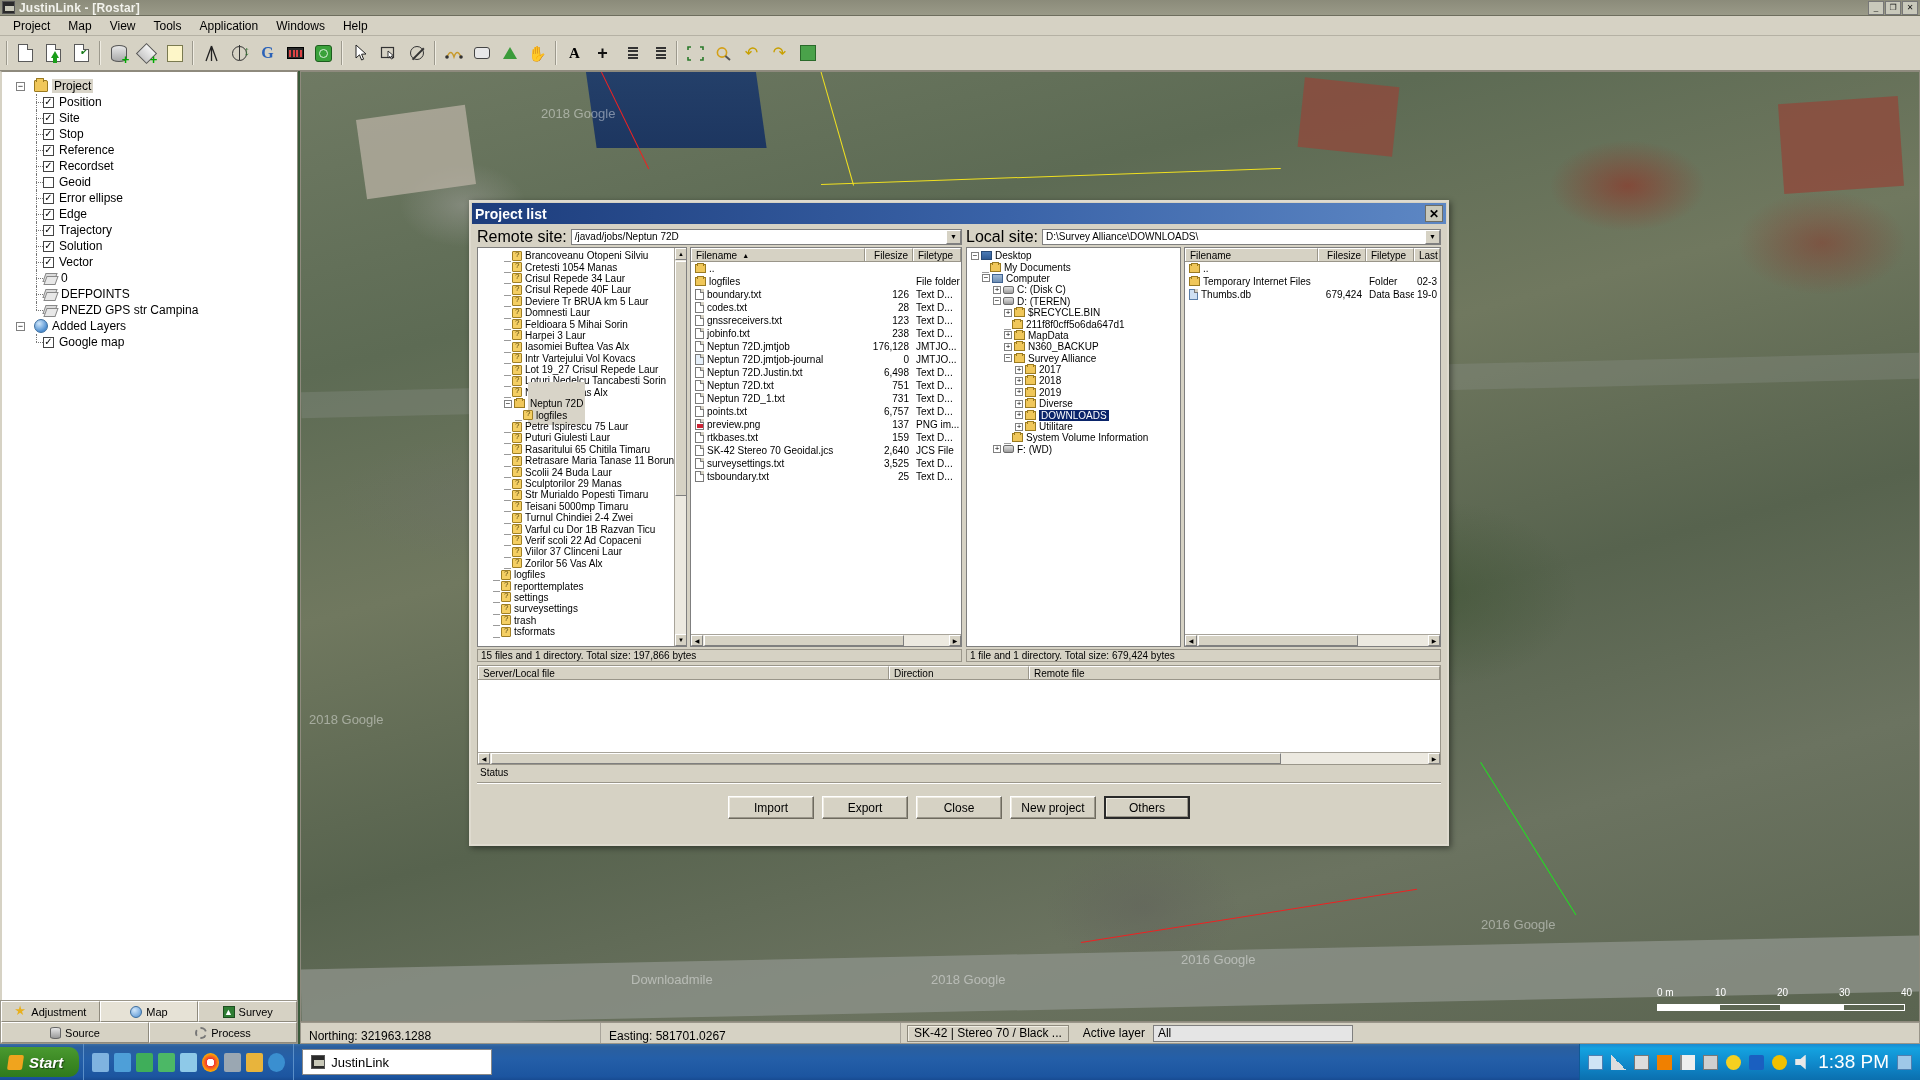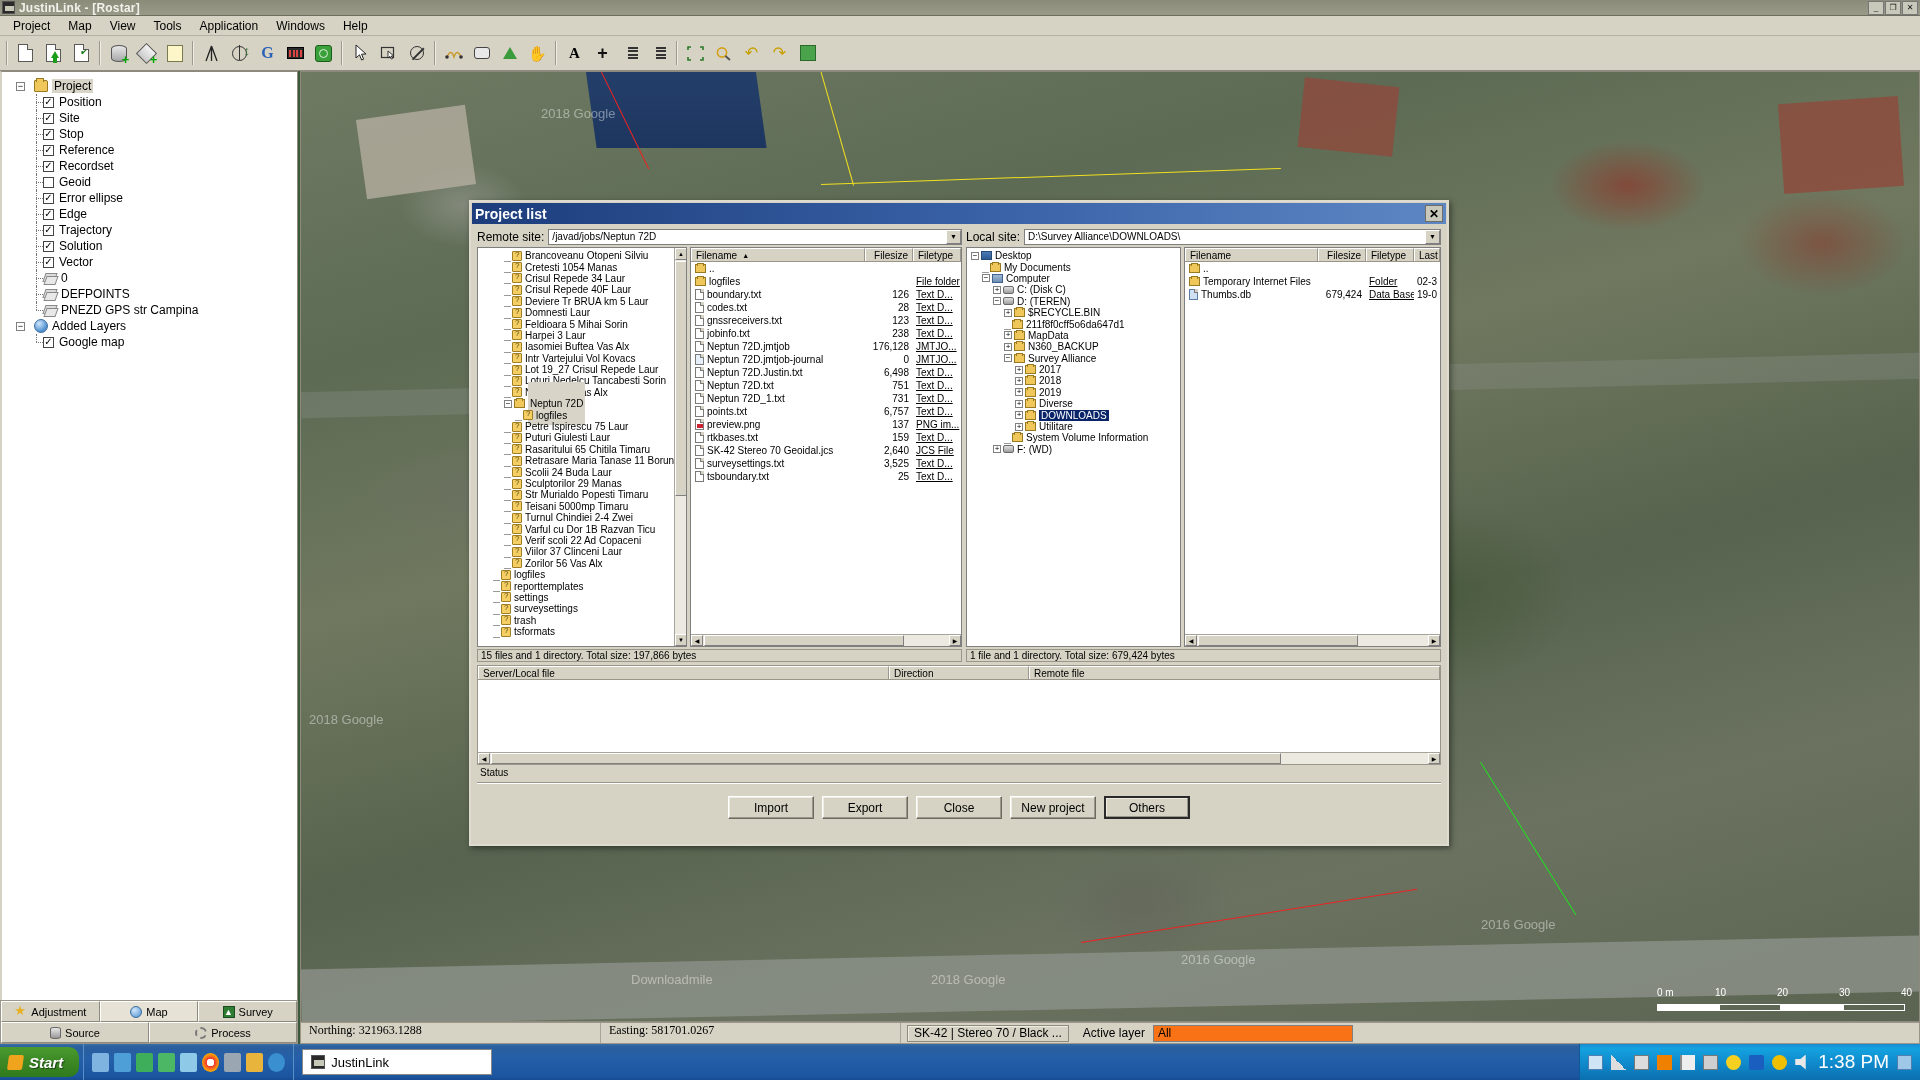--- a/index.html
+++ b/index.html
@@ -142,24 +142,24 @@
   .vtab.sel2 { background:#e6e2d6; }
   .tabic { width:13px; height:13px; flex:none; }
   .ti-star{ color:#e8b01e; font-size:13px; line-height:12px; }
   .ti-map{ width:12px;height:12px;border-radius:50%;background:radial-gradient(circle at 35% 30%,#cfe6fb,#4f8fd0);border:1px solid #3b6d9e;}
   .ti-surv{ width:12px;height:12px;background:#2f7d33;border:1px solid #1c4d1f;color:#fff;font-size:9px;display:flex;align-items:center;justify-content:center;}
   .ti-src{ width:11px;height:12px;background:linear-gradient(#e6e6e6,#9a9a9a);border:1px solid #666;border-radius:40%/18%;}
   .ti-proc{ width:12px;height:12px;border:2px solid #777;border-radius:50%;border-style:dashed;}
 
   #statusbar { position:absolute; left:300px; right:0; bottom:36px; height:22px; background:#d6d2c4;
                border:1px solid #9a968a; display:flex; align-items:center; font-size:12px; }
-  .sfield { height:20px; display:flex; align-items:flex-start; padding:0 8px; border-right:1px solid #a8a49a;font-family:Liberation Serif, serif; }
+  .sfield { height:20px; display:flex; align-items:flex-end; padding:0 8px; border-right:1px solid #a8a49a; }
   .sinset { border:1px solid #8e8a7d; background:#d6d2c4; height:17px; display:flex; align-items:center;
             padding:0 6px; margin:0 6px; box-shadow:inset 1px 1px 0 #efece2; }
-  .swhite { background:#f97316; border:1px solid #7f7f7f; height:17px; width:200px; padding:1px 4px;
+  .swhite { background:#e5e5e5; border:1px solid #7f7f7f; height:17px; width:200px; padding:1px 4px;
             display:flex; align-items:center; }
 
   
   #taskbar { position:absolute; left:0; right:0; bottom:0; height:36px;
              background:linear-gradient(to bottom,#3a6ea5 0%,#2b5f9e 8%,#245fa8 40%,#1c55a0 90%,#174b92 100%);
              display:flex; align-items:center; }
   #startbtn { height:30px; margin:3px 4px 3px 0; padding:0 16px 0 8px;
               background:linear-gradient(to bottom,#4a9a30 0%,#3d8a25 45%,#2f7a1c 100%);
               border-radius:0 10px 10px 0; display:flex; align-items:center; gap:6px;
               color:#fff; font-weight:bold; font-size:15px; font-style:italic;
@@ -189,41 +189,41 @@
               display:flex; align-items:center; justify-content:center; color:#000; font-size:12px;
               font-weight:bold; line-height:1; }
   #dlgbody { position:absolute; left:6px; right:6px; top:26px; bottom:6px; }
 
   .pane-row { display:flex; gap:4px; height:434px; }
   .pane { background:#d6d2c4; }
   .paneL { width:485px; display:flex; flex-direction:column; }
   .paneR { width:475px; display:flex; flex-direction:column; }
 
   .sitebar { display:flex; align-items:center; gap:4px; height:17px; margin-bottom:2px; }
-  .sitebar label { font-size:12px; color:#000; white-space:nowrap; }
+  .sitebar label { font-size:16px; color:#000; white-space:nowrap; }
   .combo { flex:1; height:16px; background:#fff; border:1px solid #7f7f7f;
            display:flex; align-items:center; font-size:10px; padding-left:3px; position:relative; }
   .combo .arr { position:absolute; right:0; top:0; width:15px; height:14px; background:#d6d2c4;
                 border:1px solid #fff; border-right-color:#7f7f7f; border-bottom-color:#7f7f7f;
                 display:flex; align-items:center; justify-content:center; font-size:7px; }
 
   .splitrow { display:flex; flex:1; gap:3px; min-height:0; }
   .treepane { width:210px; background:#fff; border:1px solid #7f7f7f; position:relative; overflow:hidden; }
   .listpane { flex:1; background:#fff; border:1px solid #7f7f7f; position:relative; overflow:hidden;
               display:flex; flex-direction:column; }
 
   .lhdr { height:14px; background:#d6d2c4; border-bottom:1px solid #9a968a; display:flex; font-size:10px;
           position:sticky; top:0; }
   .lhdr div { border-right:1px solid #9a968a; border-top:1px solid #fff; border-left:1px solid #fff;
               padding:0 4px; display:flex; align-items:center; overflow:hidden; white-space:nowrap; }
   .lrows { flex:1; overflow:hidden; }
   .lrow { display:flex; height:13px; font-size:10px; align-items:center; }
   .lrow .c-name { flex:1; display:flex; align-items:center; gap:3px; padding-left:4px; overflow:hidden; white-space:nowrap; }
   .lrow .c-size { width:48px; text-align:right; padding-right:4px; }
-  .lrow .c-type { width:48px; padding-left:3px; overflow:hidden; white-space:nowrap;text-decoration:underline; }
+  .lrow .c-type { width:48px; padding-left:3px; overflow:hidden; white-space:nowrap; }
   .lrow .c-last { width:26px; padding-left:3px; overflow:hidden; white-space:nowrap; }
 
   .fic { width:11px; height:9px; flex:none; background:#f0c75a; border:1px solid #9a7a20; position:relative; }
   .fic::before{content:"";position:absolute;left:1px;top:-2px;width:5px;height:2px;background:#f0c75a;border:1px solid #9a7a20;border-bottom:0;}
   .dic { width:9px; height:11px; flex:none; background:#fff; border:1px solid #7a7a7a; position:relative; }
   .dic::after{content:"";position:absolute;right:-1px;top:-1px;width:3px;height:3px;background:#d6d2c4;border-left:1px solid #7a7a7a;border-bottom:1px solid #7a7a7a;}
   .dic.blue{ background:#e6f0fa; }
   .dic.img { background:#fff; }
   .dic.img::before{content:"";position:absolute;left:1px;bottom:1px;width:6px;height:4px;background:#c23;}
   .dic.db { background:#cfe0f2; border-color:#5a7ea8; }

